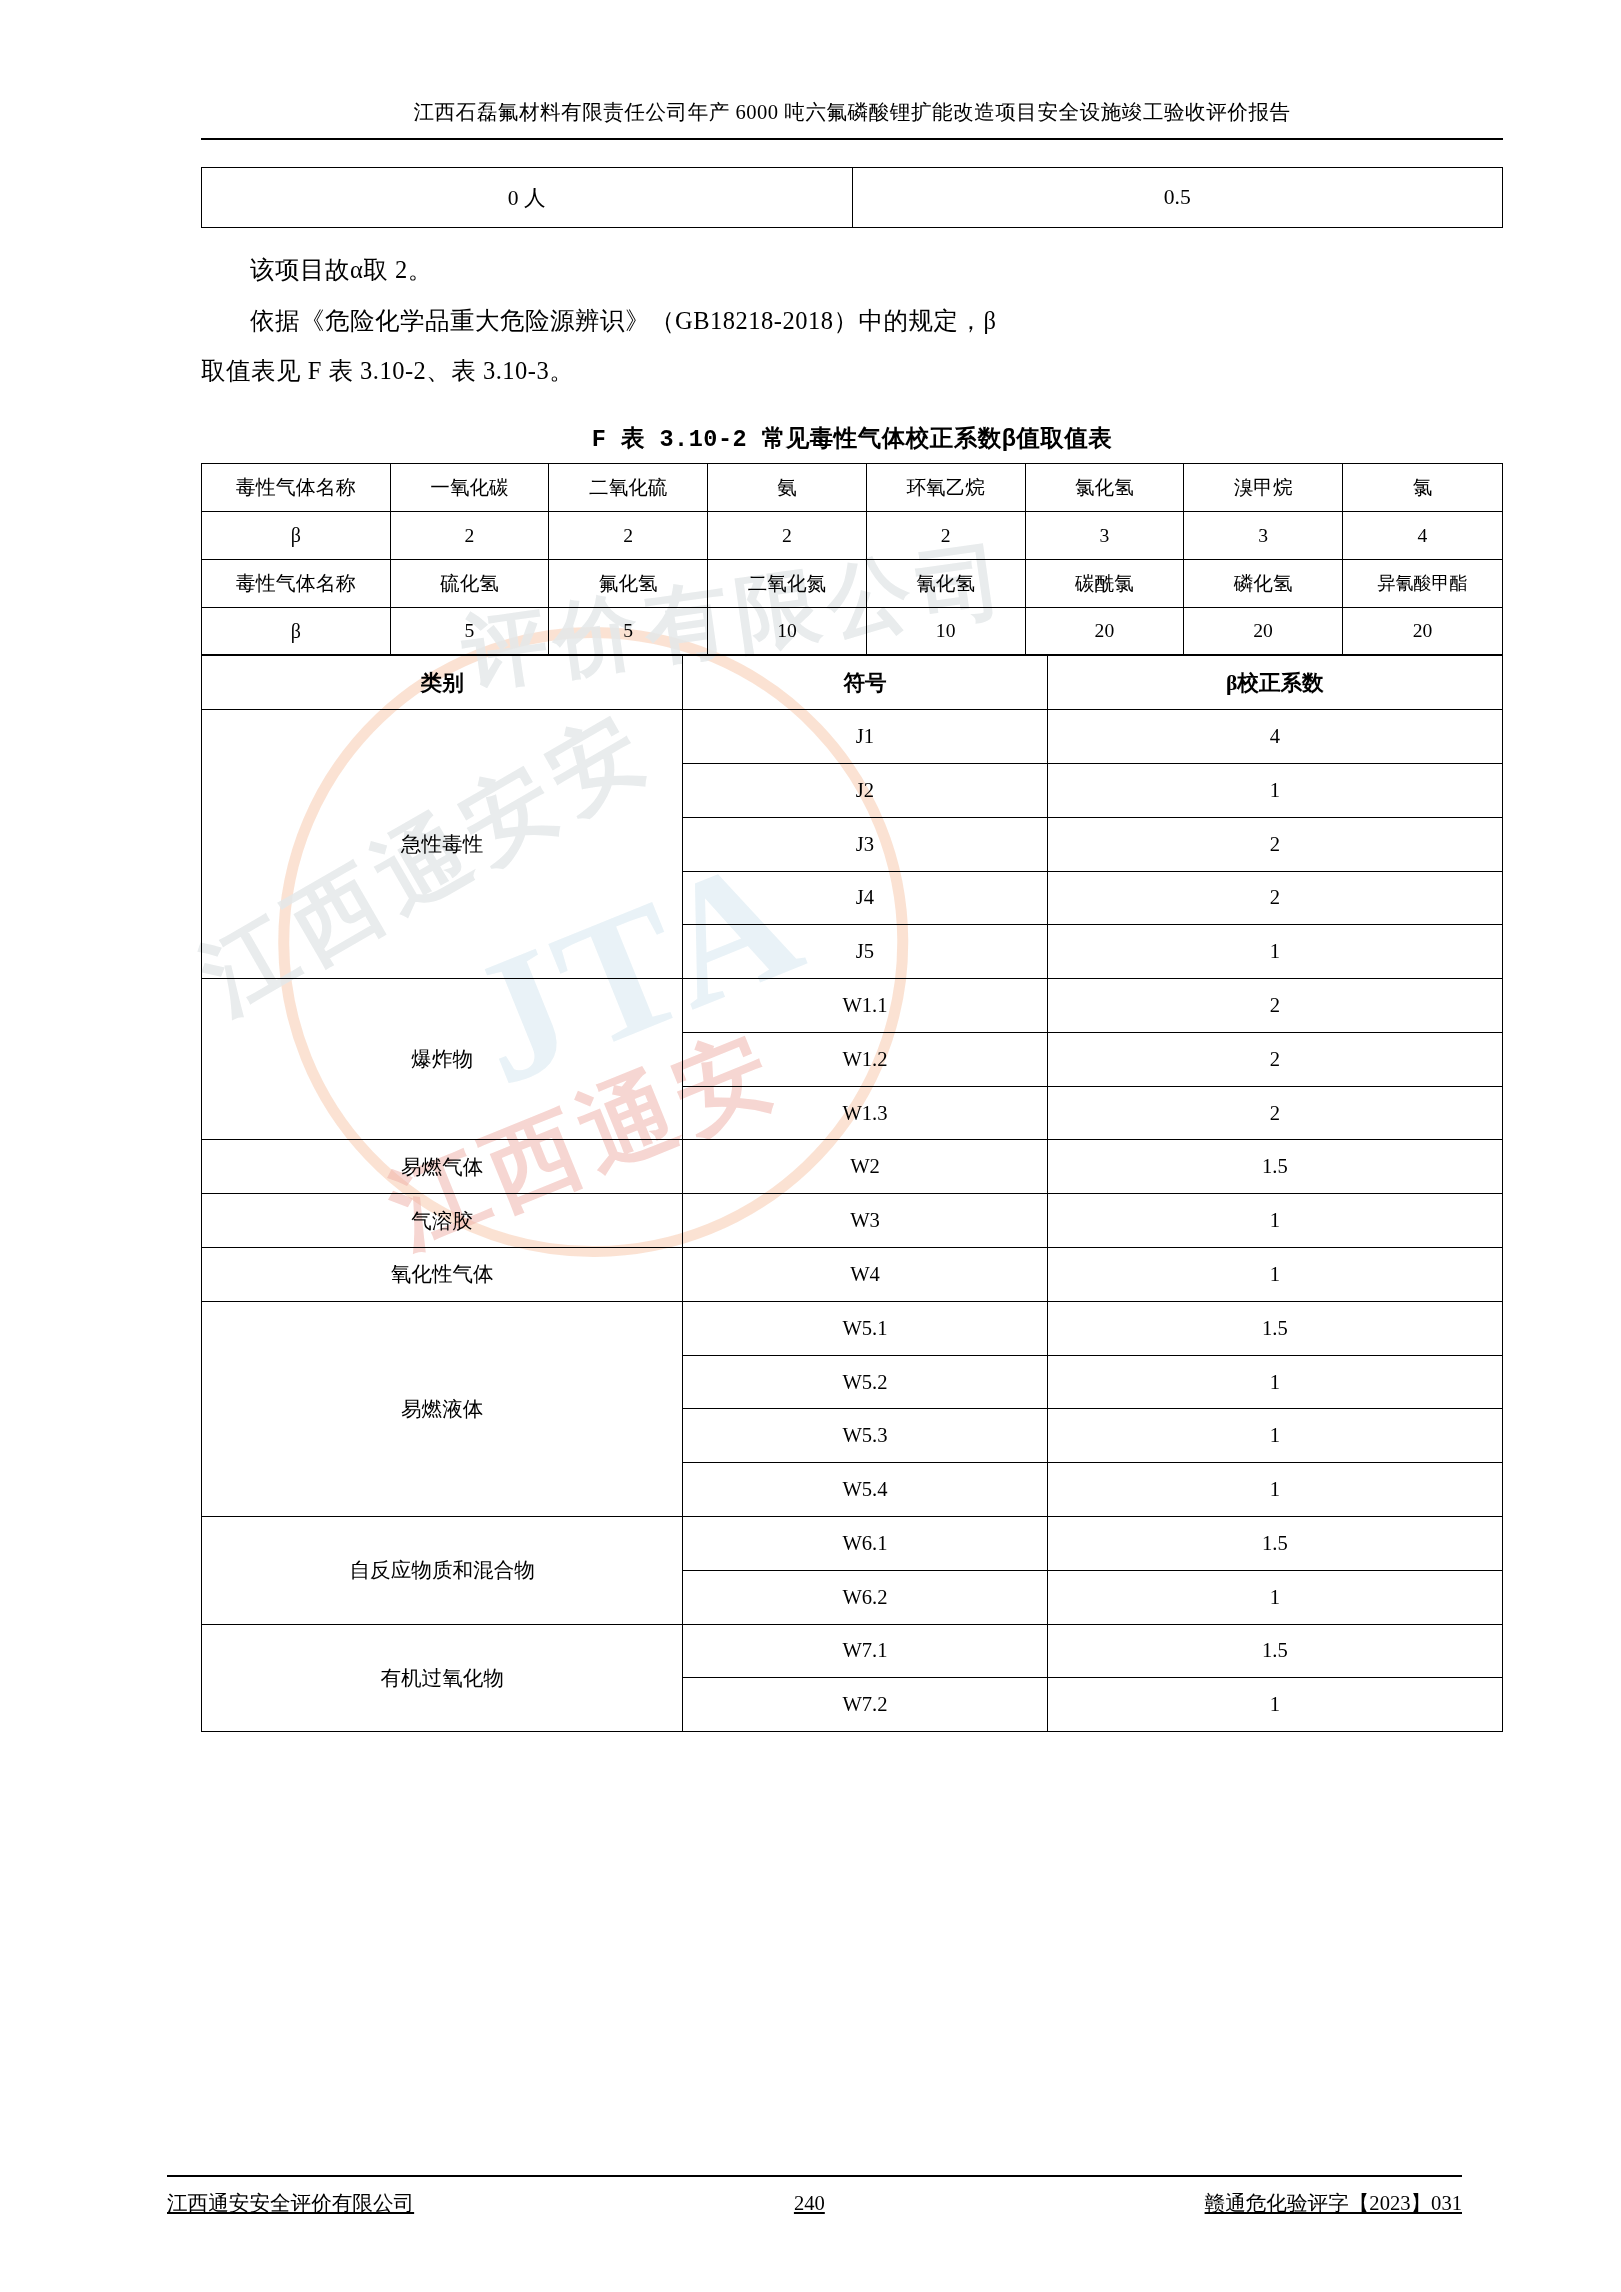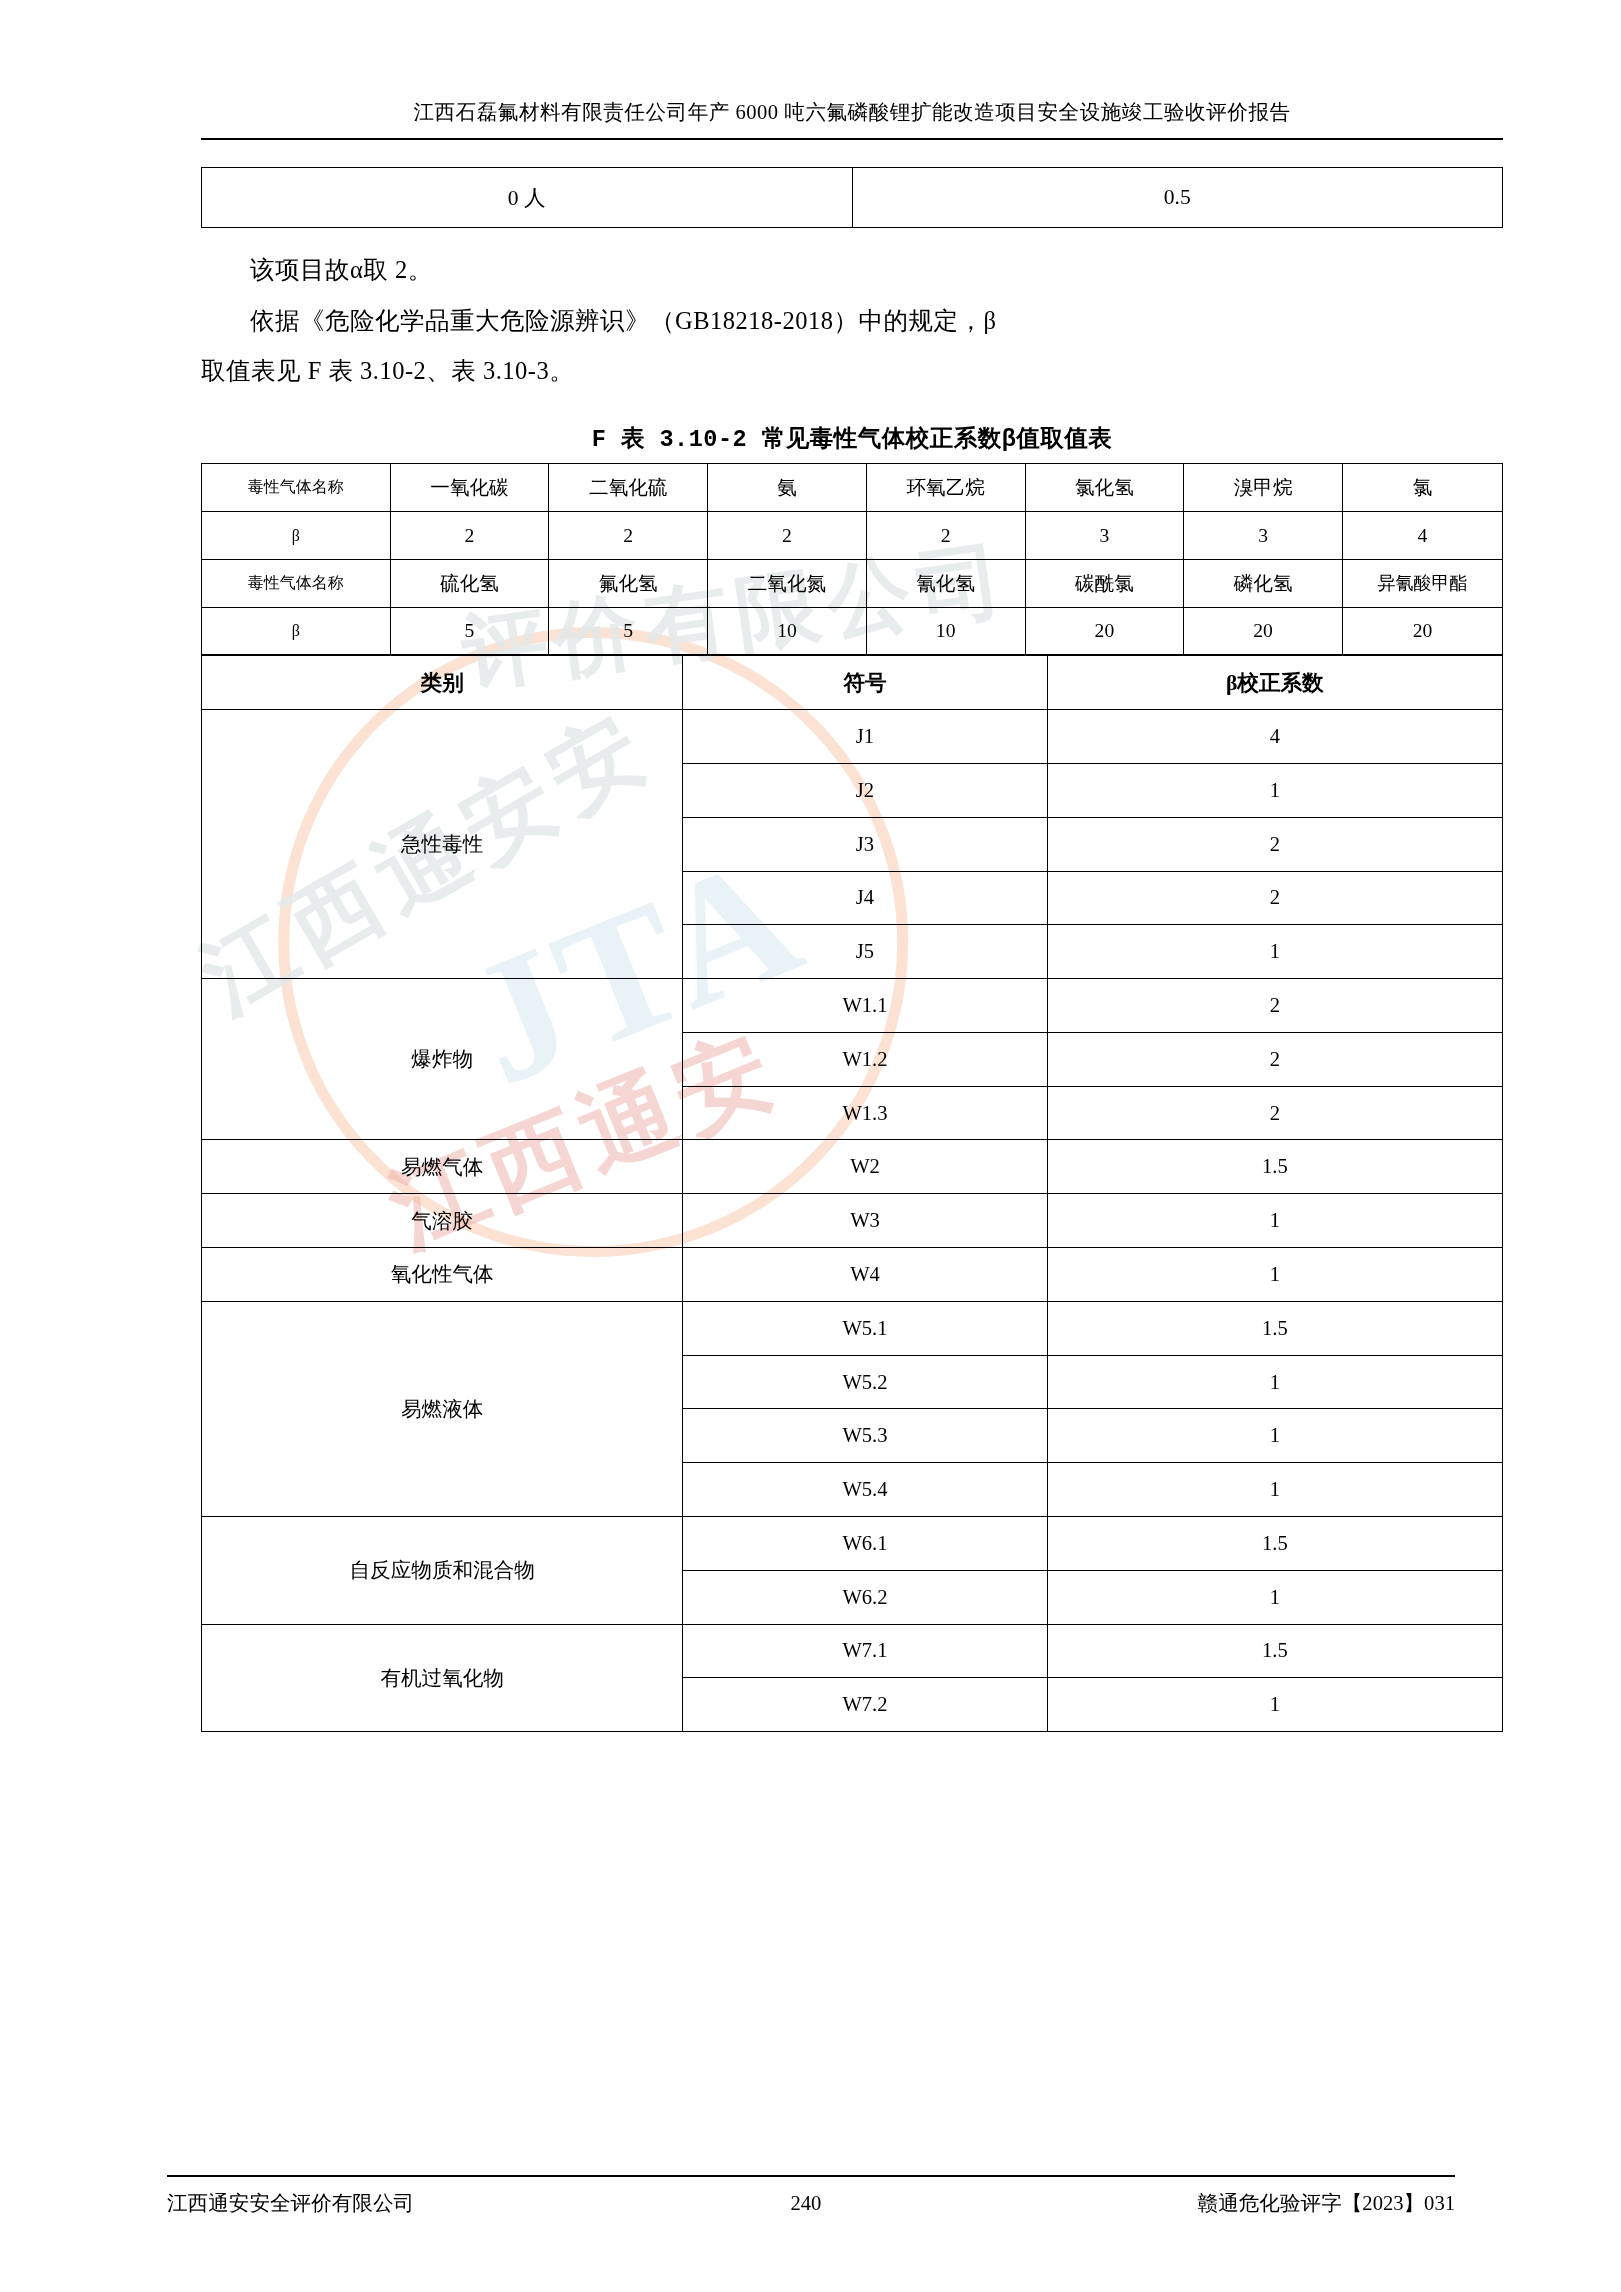--- a/index.html
+++ b/index.html
@@ -89,44 +89,45 @@
     margin-top: 33px;
   }
 
   
   .table-302 td {
     font-size: 19.6px;
     height: 35px;
     padding: 5.9px 1px;
   }
   .table-302 td.lbl {
-    font-size: 16px;
+    font-size: 20px;
   }
   .table-302 td.small {
     font-size: 18px;
   }
 
   
   .table-303 td {
     font-size: 20.6px;
     height: 39px;
     padding: 6.9px 2px;
   }
   .table-303 .hdr td {
     font-weight: bold;
     font-size: 21.6px;
   }
 
   
   .footer {
     position: absolute;
     left: 167px;
-    right: 166px;
+    right: 159px;
     bottom: 76px;
     z-index: 3;
+    text-decoration: underline;
   }
   .footer-rule {
     border-bottom: 2.5px solid #000;
     margin-bottom: 11.8px;
   }
   .footer-row {
     display: flex;
     justify-content: space-between;
     align-items: baseline;
     font-size: 20.6px;

